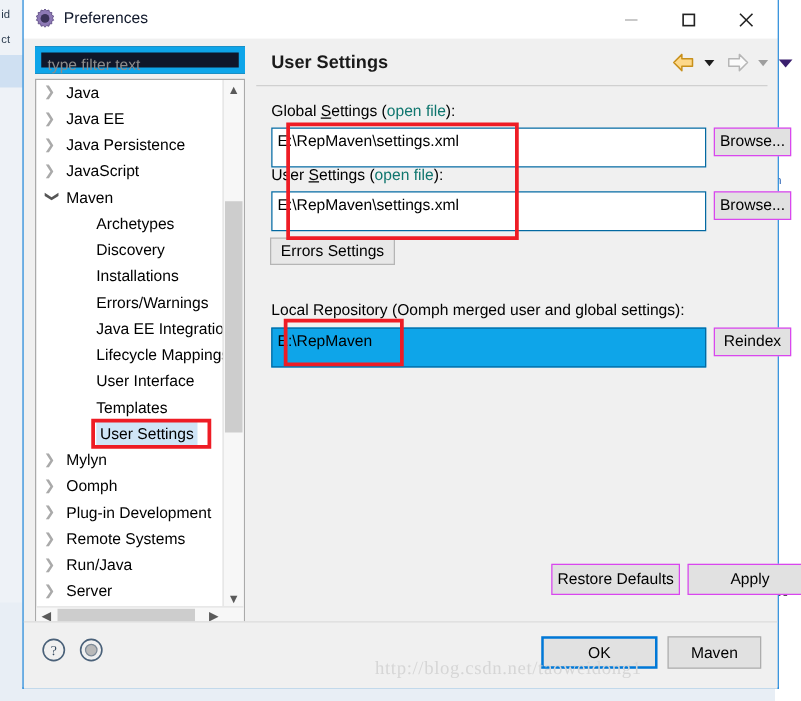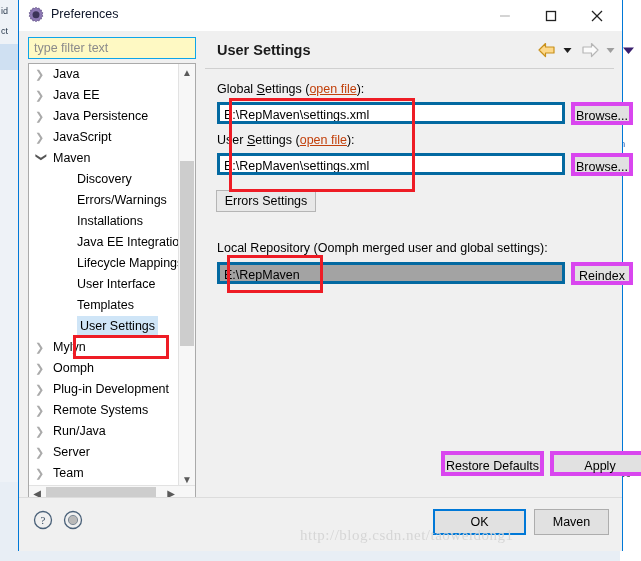--- a/index.html
+++ b/index.html
@@ -30,21 +30,21 @@
   #btn-min{left:463px;}
   #btn-max{left:509px;}
   #btn-close{left:555px;}
 
   
   #dlgbody{position:absolute;left:0;top:31px;width:603px;height:466px;background:#f0f0f0;}
 
   
   #filterbox{
     position:absolute;left:9px;top:6px;width:168px;height:22px;
-    background:#fef9c3;border:1px solid #0ea5e9;box-sizing:border-box;
+    background:#0f172a;border:5px solid #0ea5e9;box-sizing:border-box;
     font-size:12.5px;color:#8b8b8b;padding:3px 5px;
   }
   #treepanel{
     position:absolute;left:9px;top:32px;width:168px;height:440px;
     background:#fff;border:1px solid #aaa;box-sizing:border-box;overflow:hidden;
   }
   .tree-item{position:relative;height:21px;line-height:21px;font-size:12.5px;white-space:nowrap;}
   .tree-item .arrow{position:absolute;left:6px;top:0;width:12px;color:#aaa;font-size:11px;}
   .tree-item .lbl{position:absolute;top:0;}
   .tree-item.lvl0 .lbl{left:24px;}
@@ -68,28 +68,28 @@
   #pagetitle{position:absolute;left:12px;top:7px;font-size:14.5px;font-weight:bold;color:#1a1a1a;}
   .navbtn{position:absolute;top:6px;height:20px;}
   #nav-back{left:332px;}
   #nav-back-dd{left:356px;}
   #nav-fwd{left:375px;}
   #nav-fwd-dd{left:399px;}
   #nav-menu{left:416px;}
 
   .flabel{position:absolute;font-size:12.5px;color:#000;white-space:nowrap;}
   .flabel u{text-decoration:underline;}
-  .flink{color:#c2410c;text-decoration:underline;cursor:pointer;}
+  .flink{color:#0f766e;cursor:pointer;}
   .ftext{
-    position:absolute;height:22px;background:#fff;border:3px solid #0369a1;
+    position:absolute;height:32px;background:#fff;border:1px solid #0369a1;
     box-sizing:border-box;font-size:12.5px;color:#000;padding:3px 4px;overflow:hidden;white-space:nowrap;
   }
-  .ftext.disabled{background:#a3a3a3;}
+  .ftext.disabled{background:#0ea5e9;}
   .btn{
-    position:absolute;background:#e1e1e1;border:4px solid #d946ef;box-sizing:border-box;
+    position:absolute;background:#e1e1e1;border:1px solid #d946ef;box-sizing:border-box;
     font-size:12.5px;color:#000;text-align:center;cursor:default;
   }
   .btn.flat{background:#e8e8e8;border:1px solid #b5b5b5;}
 
   
   .redbox{position:absolute;border:3px solid #ee1c25;box-sizing:border-box;pointer-events:none;}
 
   
   #footer{position:absolute;left:0;top:497px;width:603px;height:53px;background:#f0f0f0;border-top:1px solid #dcdcdc;}
   #help-icon{position:absolute;left:14px;top:12px;}
@@ -165,27 +165,30 @@
           </div>
           <div class="tree-item lvl0">
             <span class="arrow">❯</span>
             <span class="lbl">JavaScript</span>
           </div>
           <div class="tree-item lvl0">
             <span class="arrow" style="transform: rotate(90deg); display: inline-block; color: rgb(85, 85, 85);">❯</span>
             <span class="lbl">Maven</span>
           </div>
           <div class="tree-item lvl1">
+            <span class="lbl">Archetypes</span>
+          </div>
+          <div class="tree-item lvl1">
             <span class="lbl">Discovery</span>
           </div>
           <div class="tree-item lvl1">
+            <span class="lbl">Installations</span>
+          </div>
+          <div class="tree-item lvl1">
             <span class="lbl">Errors/Warnings</span>
-          </div>
-          <div class="tree-item lvl1">
-            <span class="lbl">Installations</span>
           </div>
           <div class="tree-item lvl1">
             <span class="lbl">Java EE Integration</span>
           </div>
           <div class="tree-item lvl1">
             <span class="lbl">Lifecycle Mappings</span>
           </div>
           <div class="tree-item lvl1">
             <span class="lbl">User Interface</span>
           </div>

